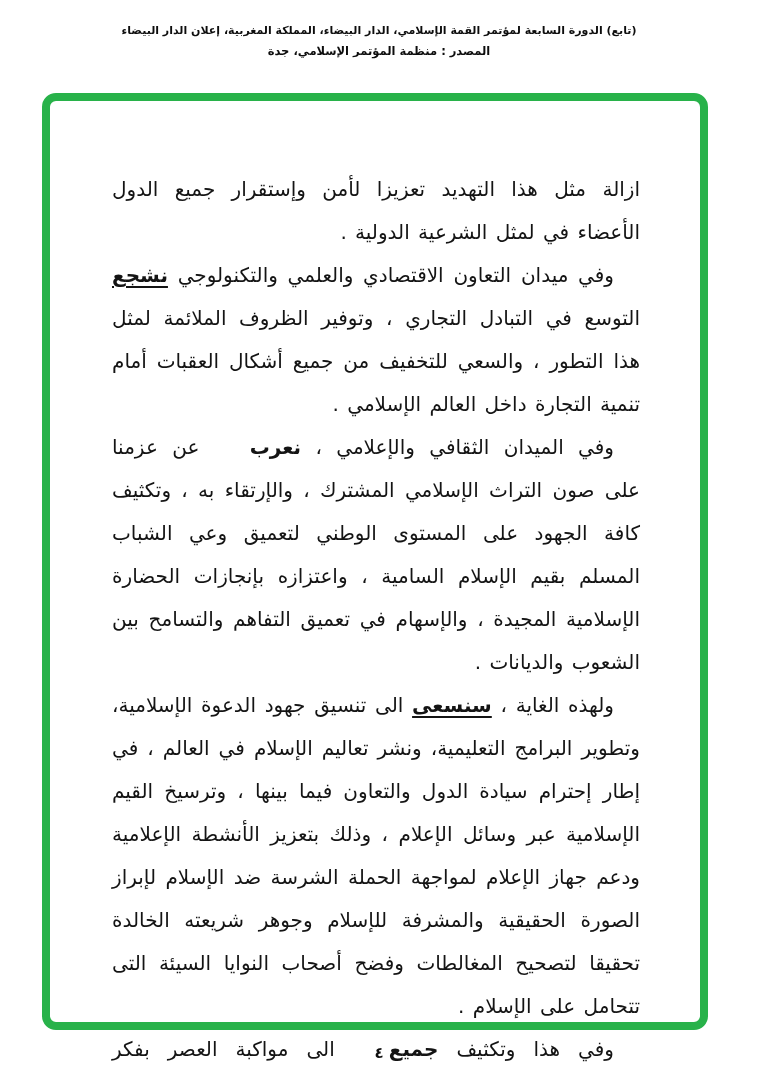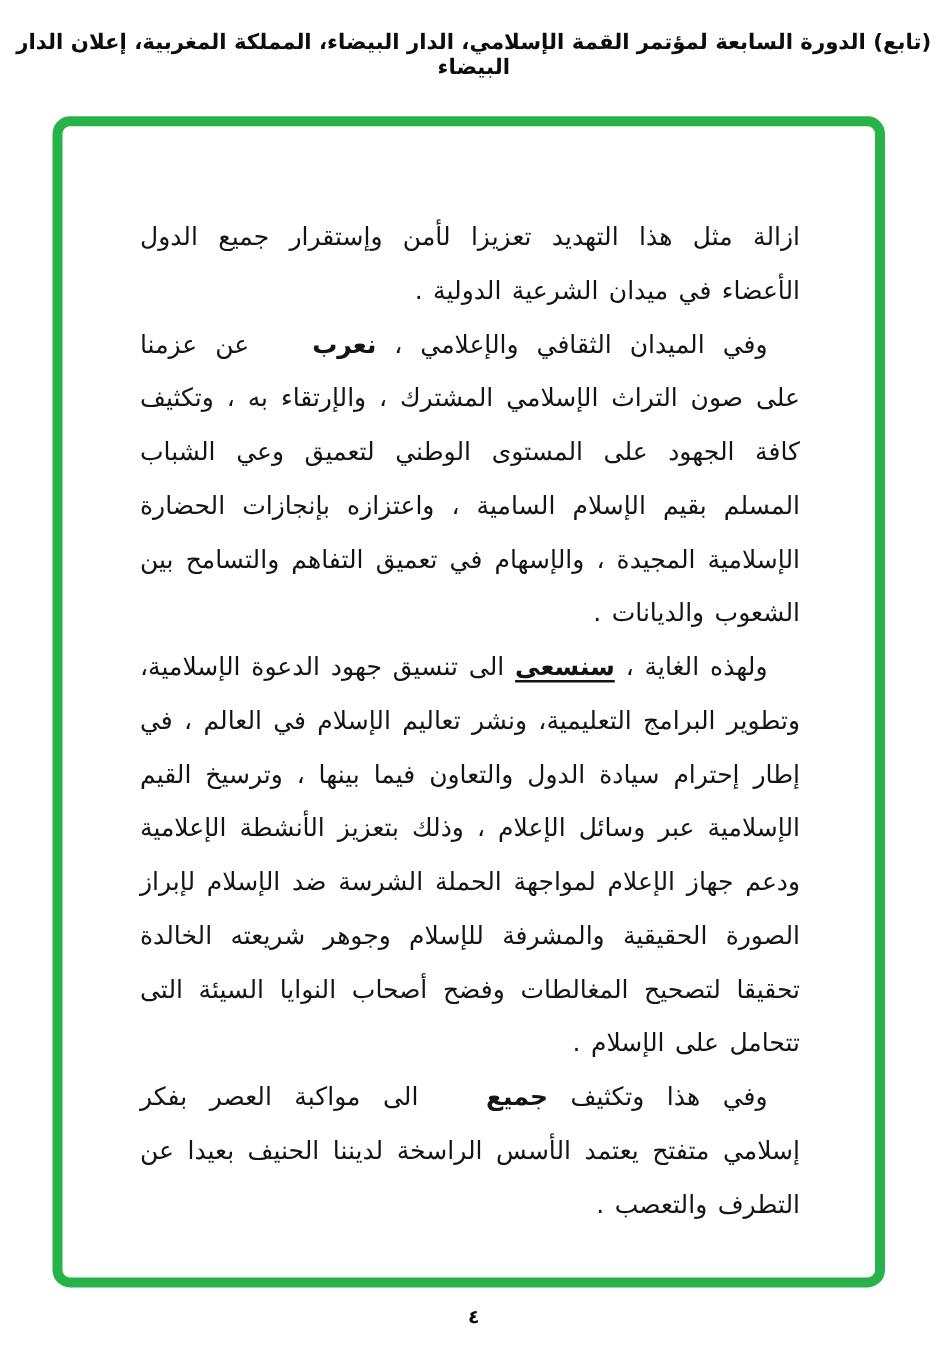--- a/index.html
+++ b/index.html
@@ -12,21 +12,21 @@
   }
   .header {
     position: absolute;
     top: 24px;
     left: 0;
     width: 758px;
     text-align: center;
     direction: rtl;
   }
   .header-line1 {
-    font-size: 17px;
+    font-size: 11px;
     font-weight: bold;
     letter-spacing: 0.2px;
     color: #0d0d0d;
   }
   .header-line2 {
     margin-top: 7px;
     font-size: 11.5px;
     font-weight: bold;
     color: #0d0d0d;
   }
@@ -67,24 +67,26 @@
     font-size: 15px;
     font-weight: bold;
     color: #0d0d0d;
   }
 </style>
 </head>
 <body>
 
 <div class="header">
   <div class="header-line1">(تابع) الدورة السابعة لمؤتمر القمة الإسلامي، الدار البيضاء، المملكة المغربية، إعلان الدار البيضاء</div>
+  <div class="header-line2">المصدر :  منظمة المؤتمر الإسلامي، جدة</div>
 </div>
 
 <div class="frame" style="border-color: rgb(40, 178, 74);"></div>
 
 <div class="doc-text" style="color: rgb(20, 20, 20);">
-    <p class="para"><span class="seg-normal">ازالة مثل هذا التهديد تعزيزا لأمن وإستقرار جميع الدول الأعضاء في ميدان الشرعية الدولية .</span></p>
+    <p class="para"><span class="seg-normal">ازالة مثل هذا التهديد تعزيزا لأمن وإستقرار جميع الدول الأعضاء في لمثل الشرعية الدولية .</span></p>
+    <p class="para indent"><span class="seg-normal">وفي ميدان التعاون الاقتصادي والعلمي والتكنولوجي </span><span class="seg-bold-underline">نشجع</span><span class="seg-normal"> التوسع في التبادل التجاري ، وتوفير الظروف الملائمة لمثل هذا التطور ، والسعي للتخفيف من جميع أشكال العقبات أمام تنمية التجارة داخل العالم الإسلامي .</span></p>
     <p class="para indent"><span class="seg-normal">وفي الميدان الثقافي والإعلامي ، </span><span class="seg-bold">نعرب</span><span class="seg-normal"> عن عزمنا على صون التراث الإسلامي المشترك ، والإرتقاء به ، وتكثيف كافة الجهود على المستوى الوطني لتعميق وعي الشباب المسلم بقيم الإسلام السامية ، واعتزازه بإنجازات الحضارة الإسلامية المجيدة ،  والإسهام في تعميق التفاهم والتسامح بين الشعوب والديانات .</span></p>
     <p class="para indent"><span class="seg-normal">ولهذه الغاية ، </span><span class="seg-bold-underline">سنسعى</span><span class="seg-normal"> الى تنسيق جهود الدعوة الإسلامية، وتطوير البرامج التعليمية، ونشر تعاليم الإسلام في العالم ، في إطار إحترام سيادة الدول والتعاون فيما بينها ، وترسيخ القيم الإسلامية عبر وسائل الإعلام ، وذلك بتعزيز الأنشطة الإعلامية ودعم جهاز الإعلام لمواجهة الحملة الشرسة ضد الإسلام لإبراز الصورة الحقيقية والمشرفة للإسلام وجوهر شريعته الخالدة تحقيقا لتصحيح المغالطات وفضح أصحاب النوايا السيئة التى تتحامل على الإسلام .</span></p>
     <p class="para indent"><span class="seg-normal">وفي هذا وتكثيف </span><span class="seg-bold">جميع</span><span class="seg-normal"> الى مواكبة العصر بفكر إسلامي متفتح يعتمد الأسس الراسخة لديننا الحنيف بعيدا عن التطرف والتعصب .</span></p>
   </div>
 
 <div class="page-number">٤</div>
 
 </body></html>

